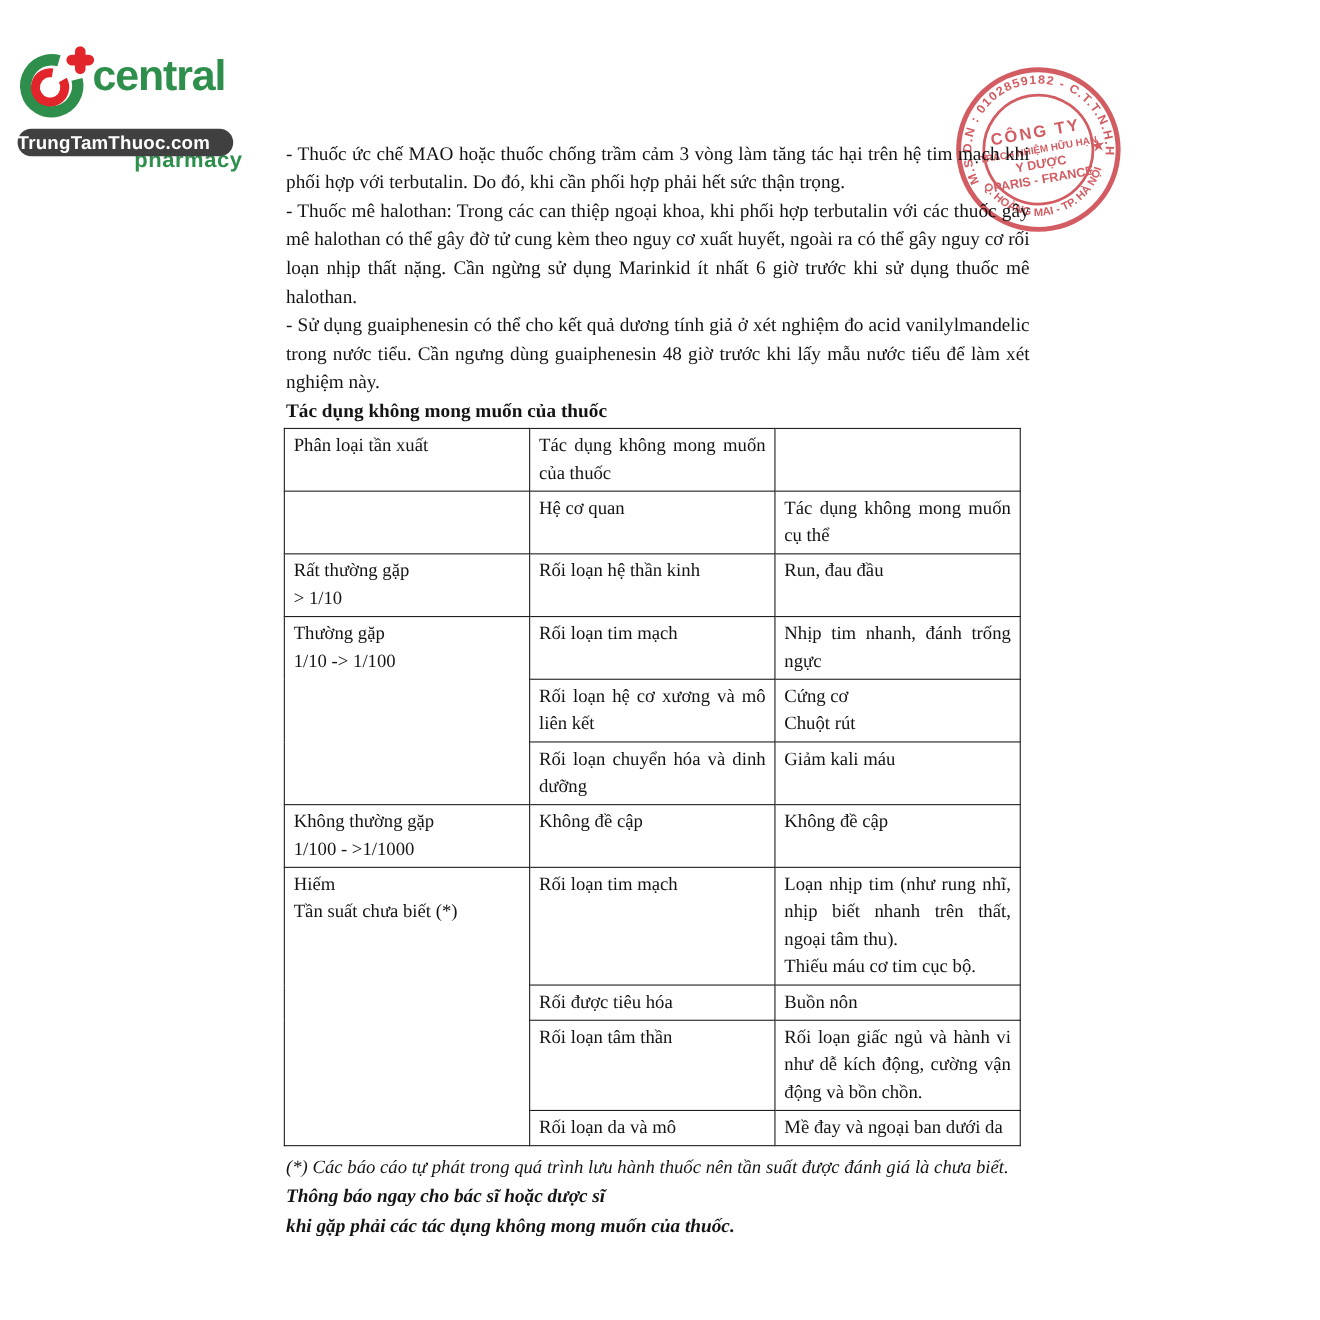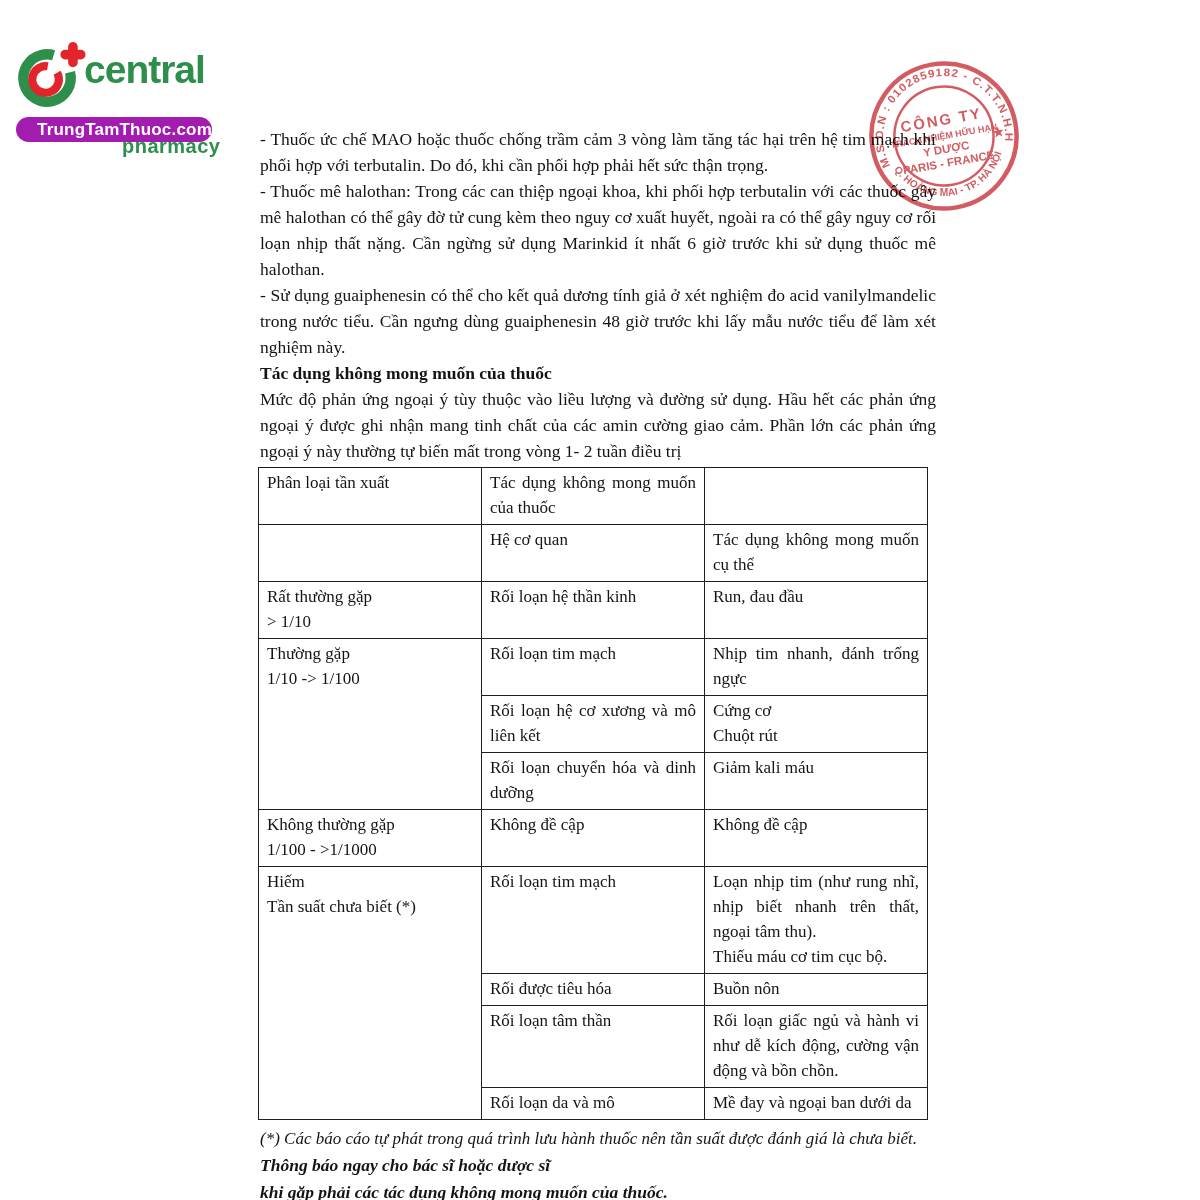--- a/index.html
+++ b/index.html
@@ -8,22 +8,22 @@
   .page{position:absolute;inset:0;border-radius:10px;}
 
   
   .logo{position:absolute;left:10px;top:34px;width:230px;height:115px;}
   .logo-mark{position:absolute;left:3px;top:4px;}
   .brand{position:absolute;left:74px;top:16px;font-family:"Liberation Sans",sans-serif;
          font-weight:bold;font-size:39px;line-height:1;color:#2e8f4c;letter-spacing:-1px;}
   .brand-sub{position:absolute;left:112px;top:54px;font-family:"Liberation Sans",sans-serif;
          font-weight:bold;font-size:20px;color:#2e8f4c;letter-spacing:0.5px;margin-top:47px;}
   .banner{position:absolute;left:6px;top:83px;width:196px;height:25px;border-radius:13px;
-          background:#a21caf;color:#fff;font-family:"Liberation Sans",sans-serif;
-          font-weight:bold;font-size:17px;line-height:25px;text-align:right;letter-spacing:0.2px;}
+          background:#404040;color:#fff;font-family:"Liberation Sans",sans-serif;
+          font-weight:bold;font-size:17px;line-height:25px;text-align:left;letter-spacing:0.2px;}
 
   
   .stamp{position:absolute;left:858px;top:50px;width:172px;height:172px;
          transform:rotate(-10deg);opacity:0.82;mix-blend-mode:multiply;z-index:5;}
   .stamp text{font-family:"Liberation Sans",sans-serif;fill:#c8383f;font-weight:bold;}
 
   
   .text-col{position:absolute;left:260px;top:126px;width:676px;font-size:17.5px;line-height:26px;}
   .text-col p{margin:0;text-align:justify;}
   h3{font-size:17.5px;margin:0;font-weight:bold;}
@@ -75,21 +75,20 @@
     <text x="86" y="103" text-anchor="middle" font-size="11.5">Y DƯỢC</text>
     <text x="86" y="117" text-anchor="middle" font-size="11.5">PARIS - FRANCE</text>
     <text x="140" y="96" text-anchor="middle" font-size="13">★</text>
   </svg>
 
   <main class="text-col">
     <p>- Thuốc ức chế MAO hoặc thuốc chống trầm cảm 3 vòng làm tăng tác hại trên hệ tim mạch khi phối hợp với terbutalin. Do đó, khi cần phối hợp phải hết sức thận trọng.</p>
     <p>- Thuốc mê halothan: Trong các can thiệp ngoại khoa, khi phối hợp terbutalin với các thuốc gây mê halothan  có thể gây đờ tử cung kèm theo nguy cơ xuất huyết, ngoài ra có thể gây nguy cơ rối loạn nhịp thất nặng. Cần ngừng sử dụng Marinkid ít nhất 6 giờ trước khi sử dụng thuốc mê halothan.</p>
     <p>- Sử dụng guaiphenesin có thể cho kết quả dương tính giả ở xét nghiệm đo acid vanilylmandelic trong nước tiểu. Cần ngưng dùng guaiphenesin 48 giờ trước khi lấy mẫu nước tiểu để làm xét nghiệm này.</p>
     <h3>Tác dụng không mong muốn của thuốc</h3>
-    <p>Mức độ phản ứng ngoại ý tùy thuộc vào liều lượng và đường sử dụng. Hầu hết các phản ứng ngoại ý được ghi nhận mang tinh chất của các amin cường giao cảm. Phần lớn các phản ứng ngoại ý này thường tự biến mất trong vòng 1- 2 tuần điều trị</p>
 
     <table>
       <colgroup>
           <col>
           <col>
           <col>
         </colgroup>
       <tbody>
           <tr>
             <td>Phân loại tần xuất</td>

